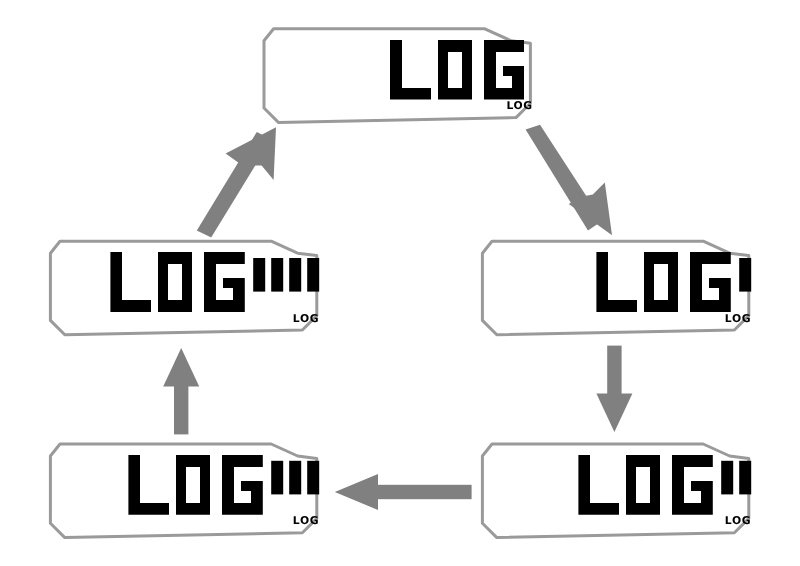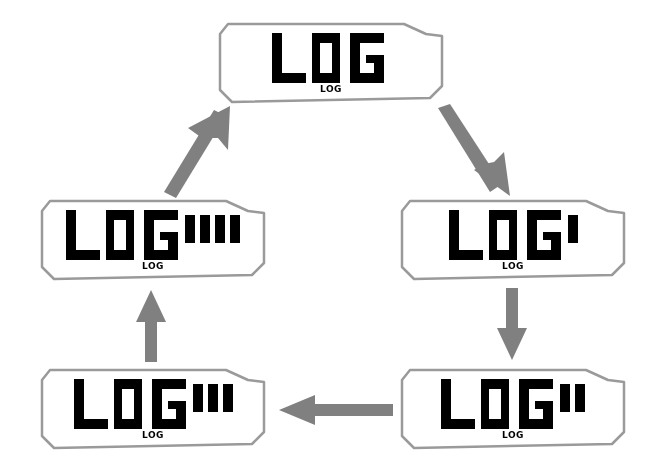--- a/index.html
+++ b/index.html
@@ -31,21 +31,21 @@
     display: block;
     width: 100%;
     height: 100%;
     overflow: visible;
   }
   .device .screen {
     position: absolute;
     inset: 0;
     display: flex;
     flex-direction: column;
-    align-items: center;
+    align-items: flex-end;
     justify-content: center;
   }
 
   
   .lcd-row {
     display: flex;
     align-items: flex-start;
     justify-content: center;
   }
   .glyph {

